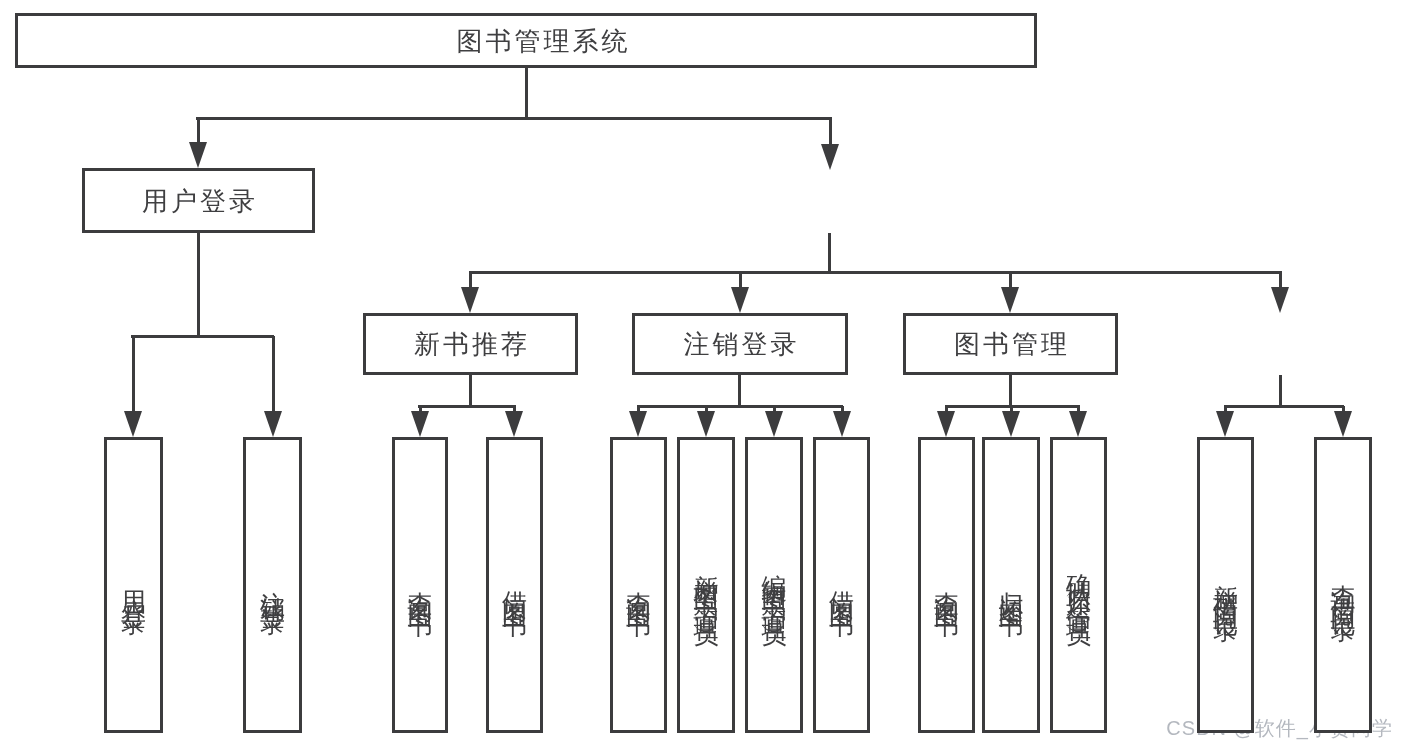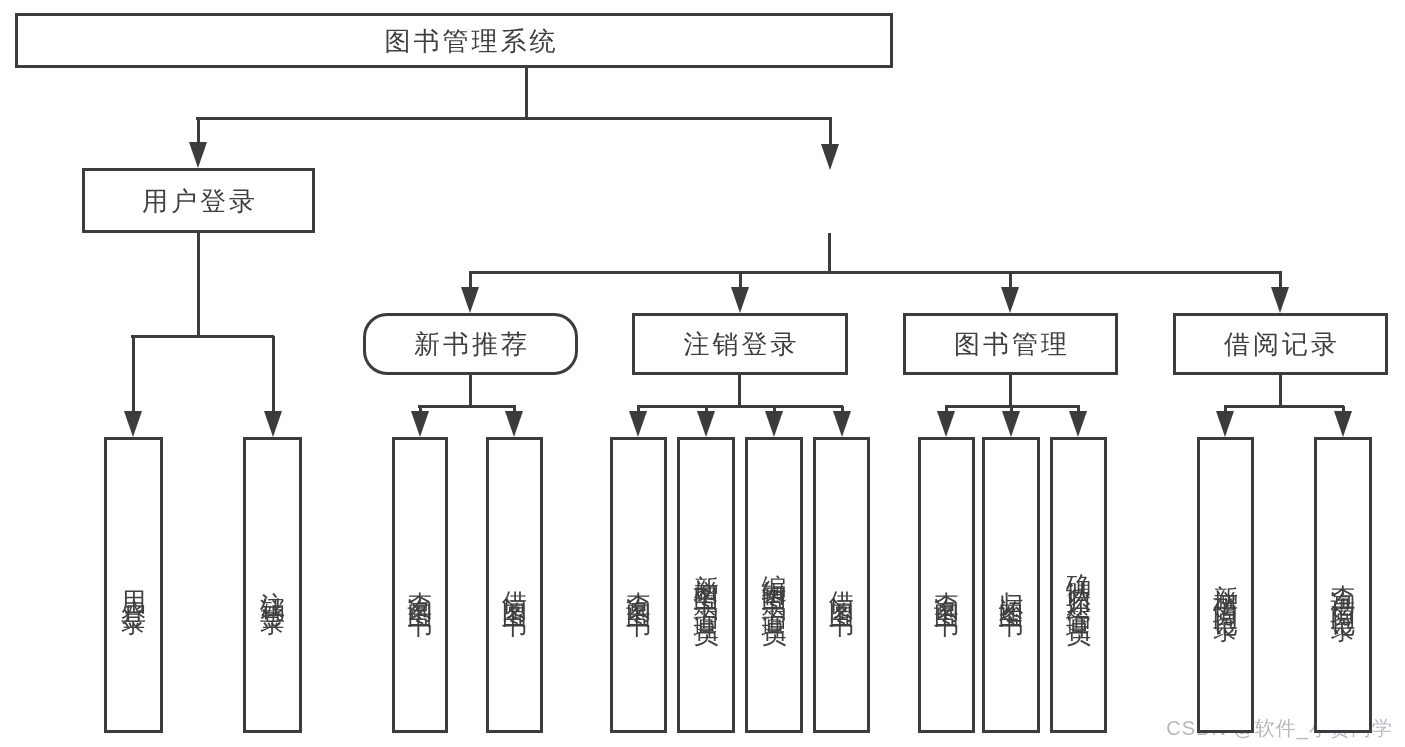--- a/index.html
+++ b/index.html
@@ -103,37 +103,34 @@
     <div class="cline" style="left: 944.5px; top: 406px; width: 3px; height: 11px;"></div>
     <div class="ahead" style="left: 937px; top: 411px;"></div>
     <div class="cline" style="left: 1009.5px; top: 406px; width: 3px; height: 11px;"></div>
     <div class="ahead" style="left: 1002px; top: 411px;"></div>
     <div class="cline" style="left: 1076.5px; top: 406px; width: 3px; height: 11px;"></div>
     <div class="ahead" style="left: 1069px; top: 411px;"></div>
     <div class="cline" style="left: 1223.5px; top: 406px; width: 3px; height: 11px;"></div>
     <div class="ahead" style="left: 1216px; top: 411px;"></div>
     <div class="cline" style="left: 1341.5px; top: 406px; width: 3px; height: 11px;"></div>
     <div class="ahead" style="left: 1334px; top: 411px;"></div>
-    <div class="node" style="left: 15px; top: 13px; width: 878px; height: 55px; padding-left: 32px;">
+    <div class="node" style="left: 15px; top: 13px; width: 1022px; height: 55px; padding-left: 32px;">
       <span class="lbl">图书管理系统</span>
     </div>
     <div class="node" style="left: 82px; top: 168px; width: 233px; height: 65px;">
       <span class="lbl">用户登录</span>
     </div>
-    <div class="node" style="left: 363px; top: 313px; width: 215px; height: 62px; border-radius: 24px;">
+    <div class="node" style="left: 363px; top: 313px; width: 215px; height: 62px;">
       <span class="lbl">新书推荐</span>
     </div>
     <div class="node" style="left: 632px; top: 313px; width: 216px; height: 62px;">
       <span class="lbl">注销登录</span>
     </div>
     <div class="node" style="left: 903px; top: 313px; width: 215px; height: 62px;">
       <span class="lbl">图书管理</span>
-    </div>
-    <div class="node" style="left: 1173px; top: 313px; width: 215px; height: 62px;">
-      <span class="lbl">借阅记录</span>
     </div>
     <div class="node v" style="left: 104px; top: 437px; width: 59px; height: 296px;">
       <span class="lbl">用户登录</span>
     </div>
     <div class="node v" style="left: 243px; top: 437px; width: 59px; height: 296px;">
       <span class="lbl">注销登录</span>
     </div>
     <div class="node v" style="left: 392px; top: 437px; width: 56px; height: 296px;">
       <span class="lbl">查询图书</span>
     </div>

